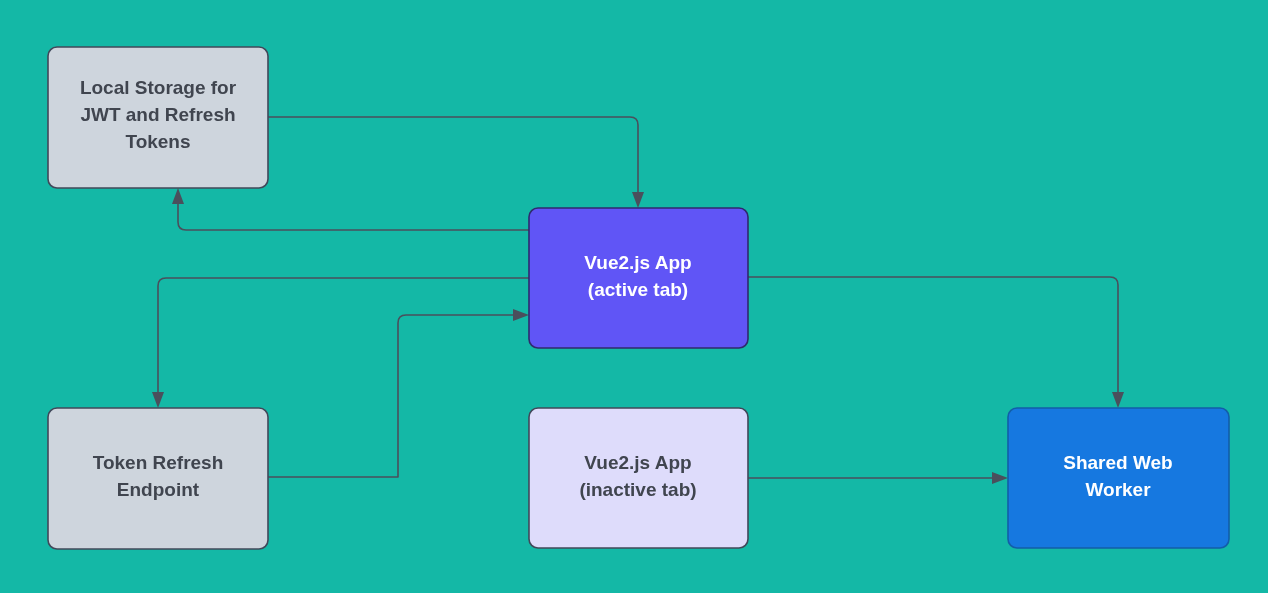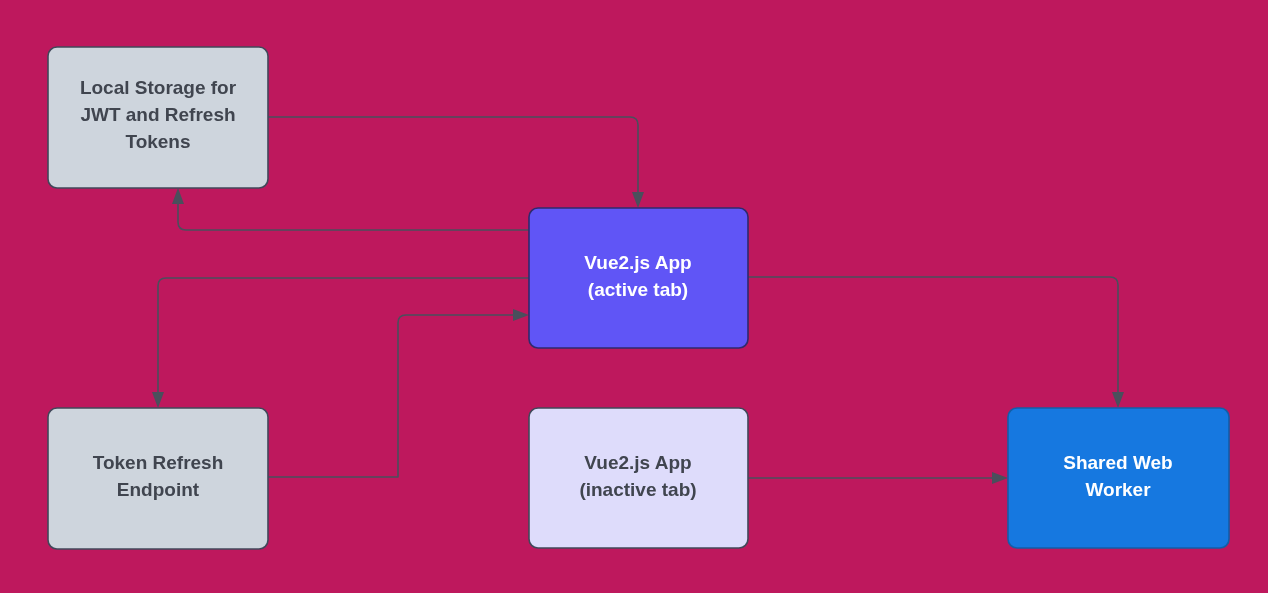--- a/index.html
+++ b/index.html
@@ -11,21 +11,21 @@
   body {
     width: 1268px;
     height: 593px;
     overflow: hidden;
     font-family: "Liberation Sans", sans-serif;
   }
   #diagram-root {
     position: relative;
     width: 1268px;
     height: 593px;
-    background: #be185d;
+    background: #14b8a6;
   }
   svg#flow-svg {
     position: absolute;
     top: 0;
     left: 0;
     width: 1268px;
     height: 593px;
     display: block;
   }
   .node-rect {

